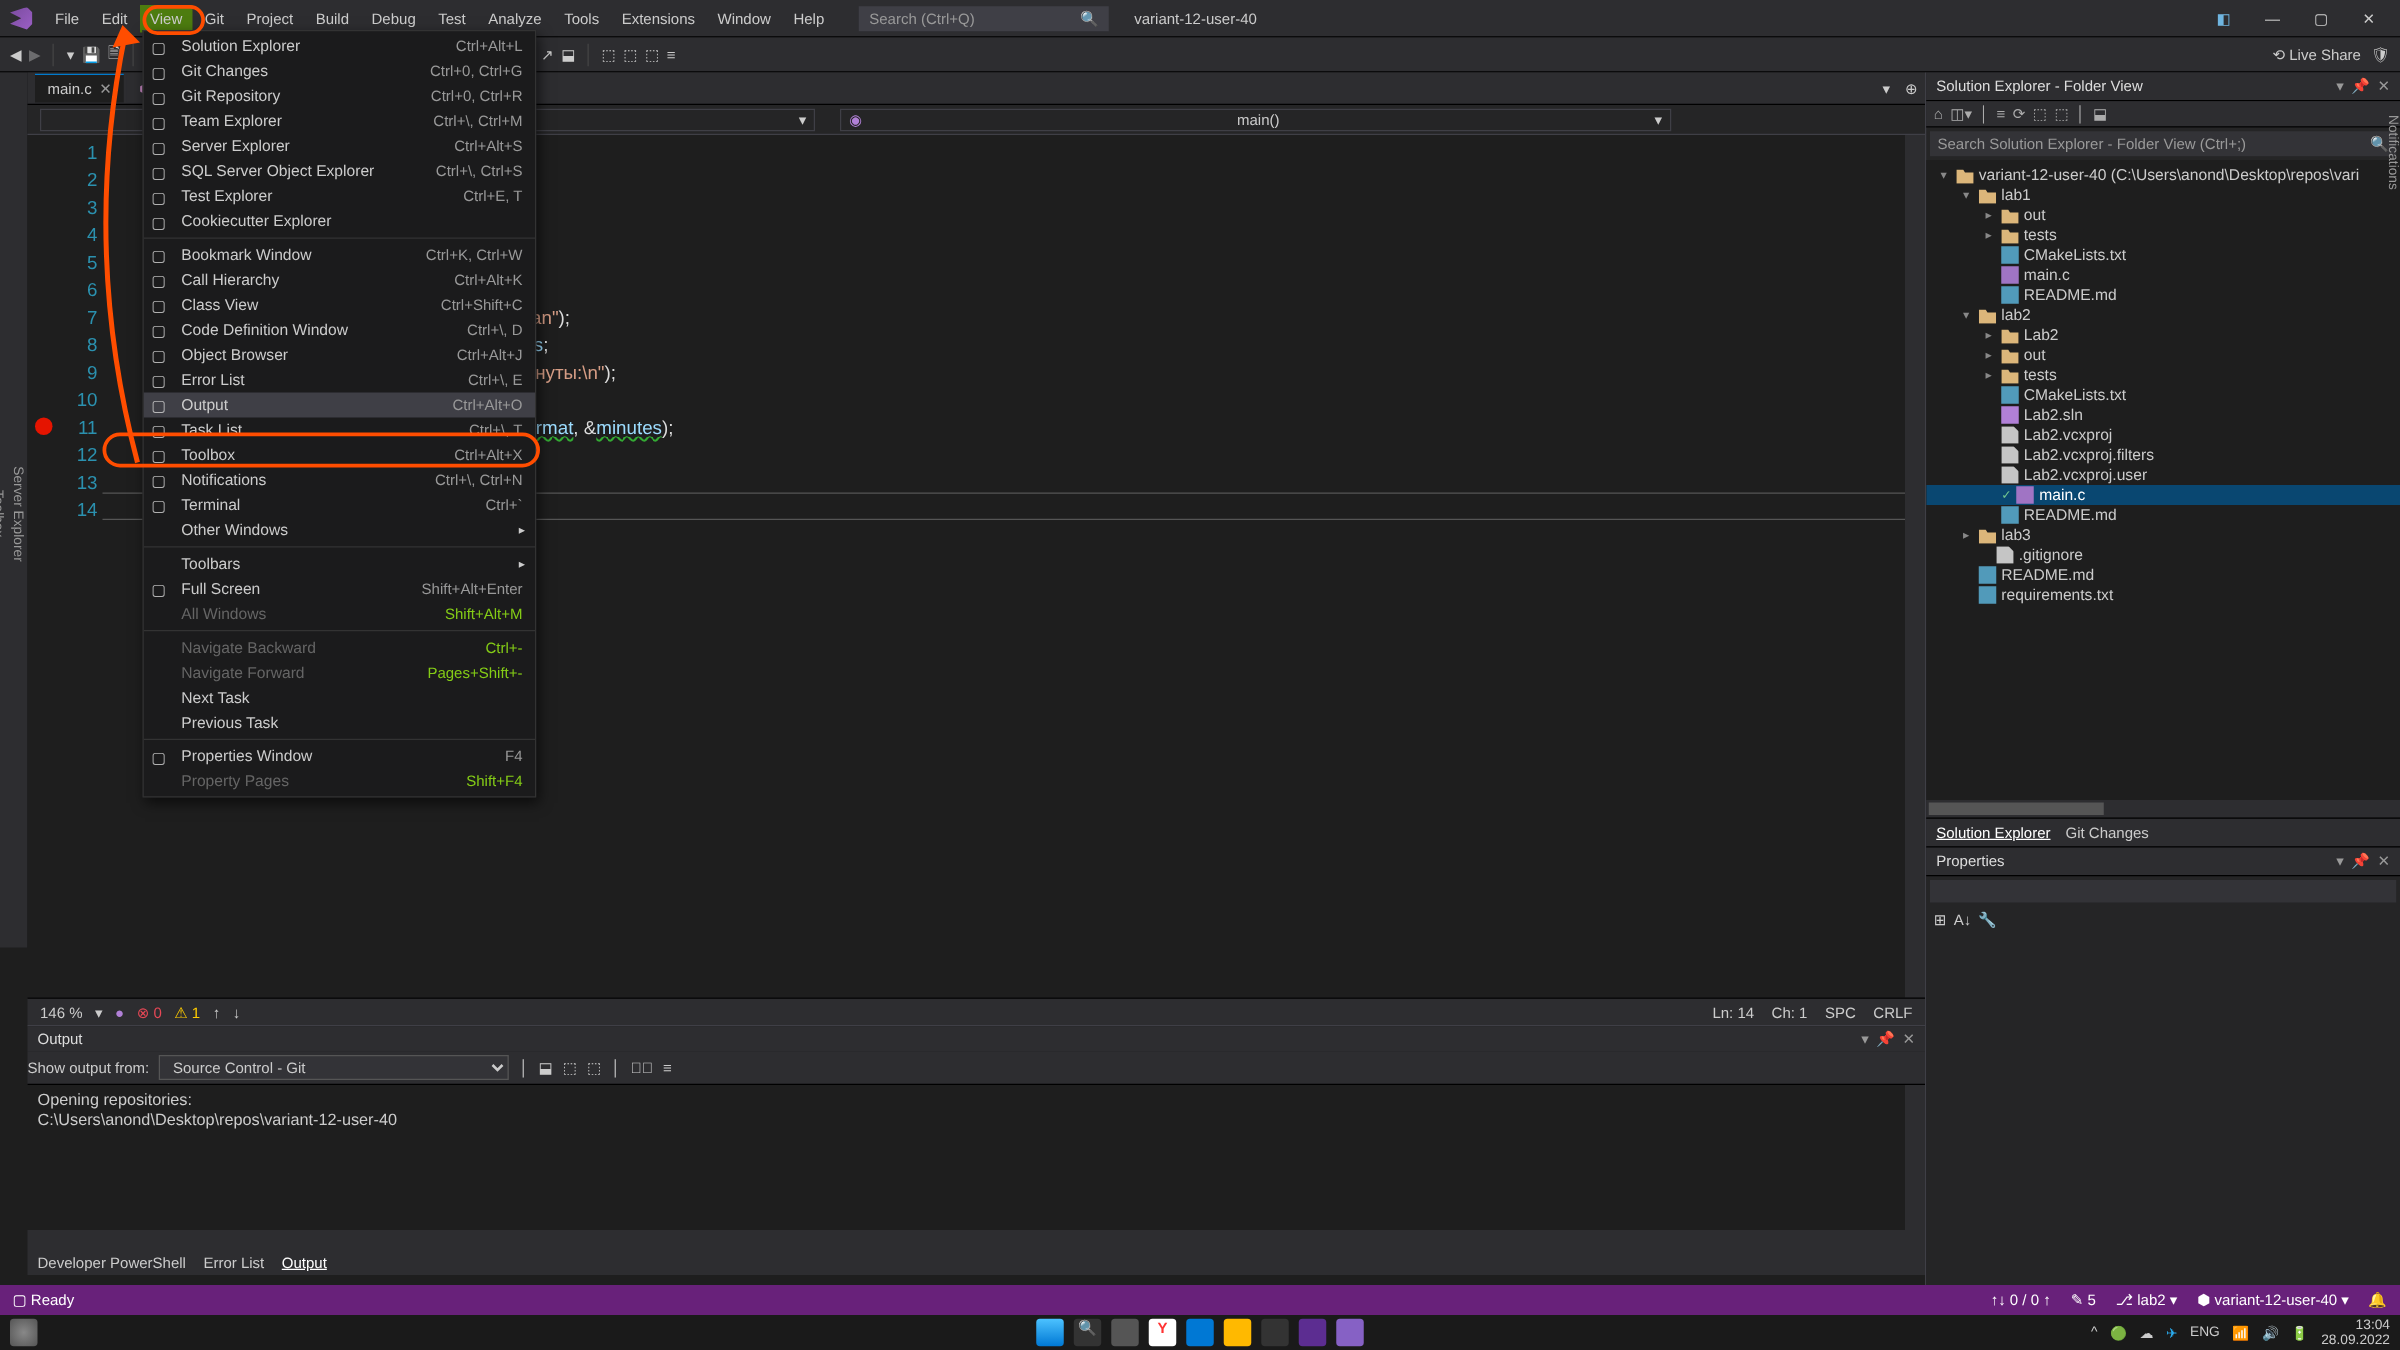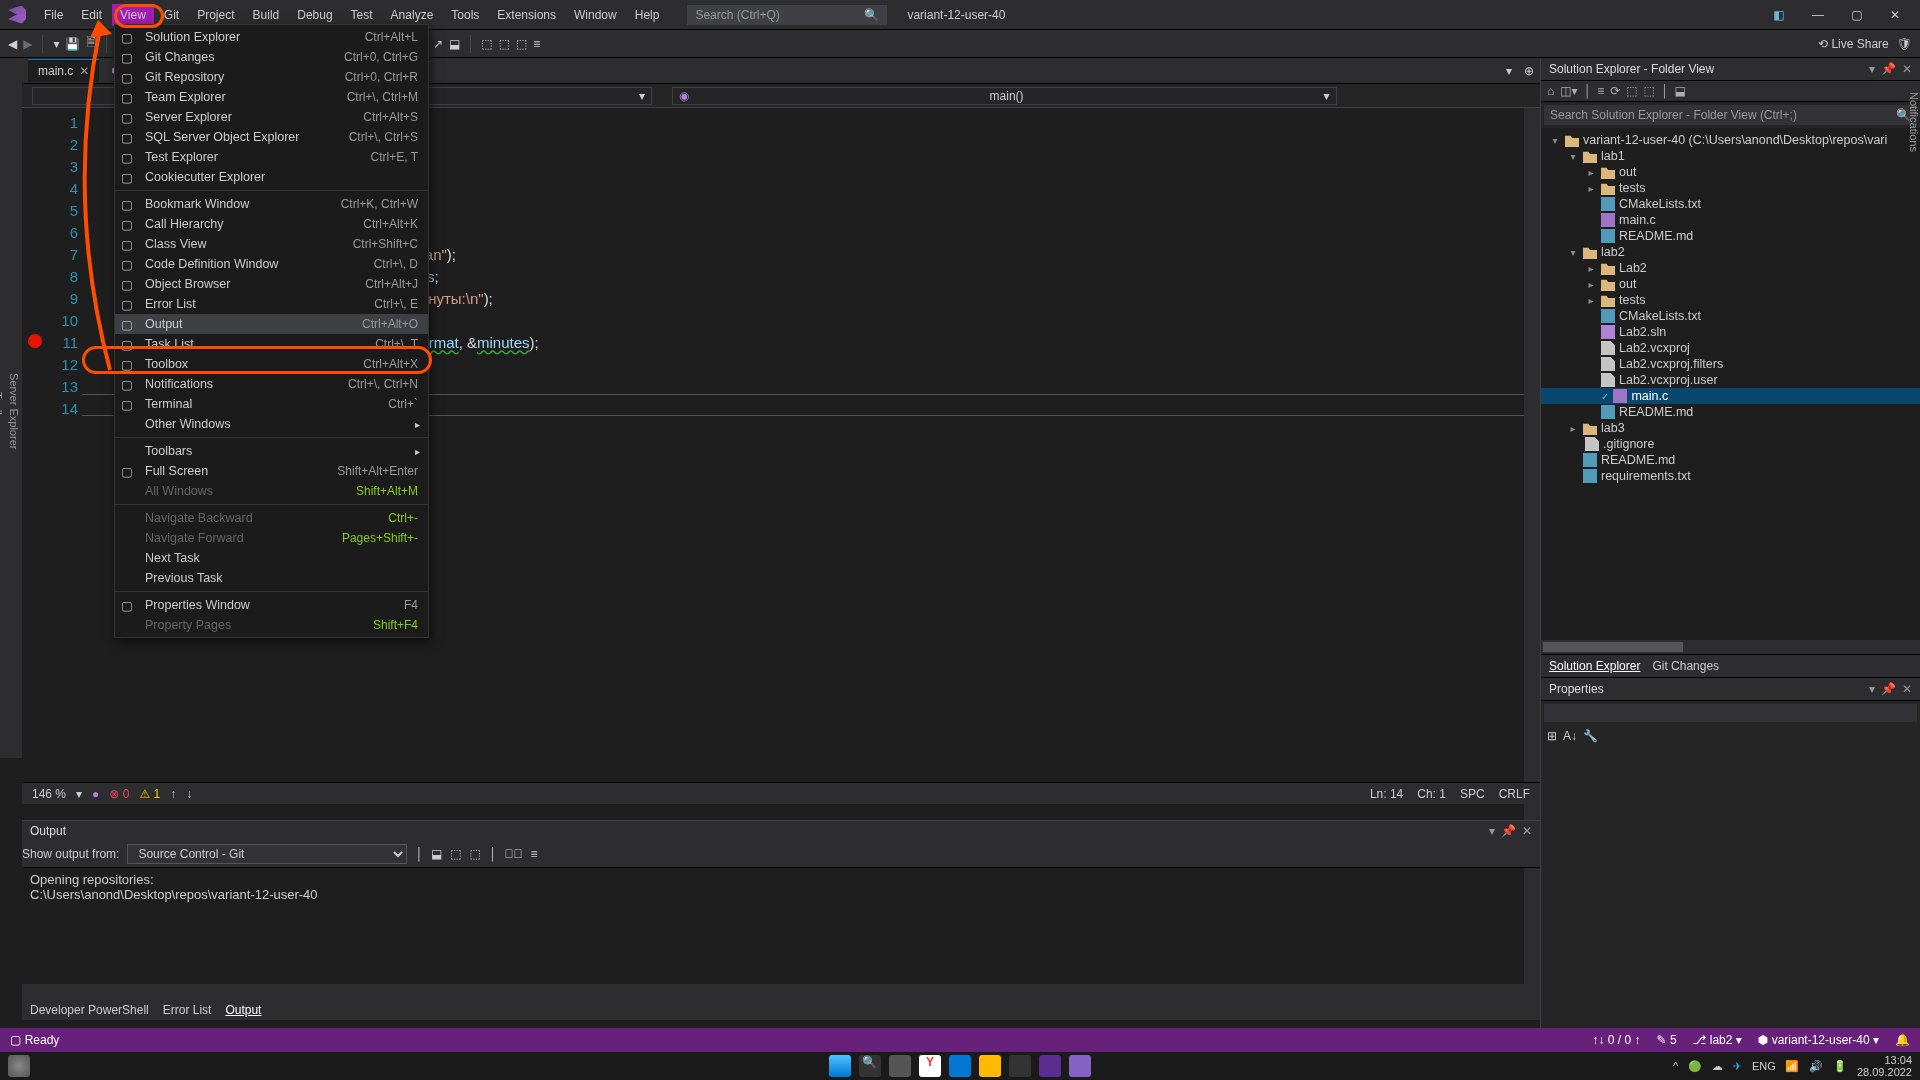--- a/index.html
+++ b/index.html
@@ -3,21 +3,21 @@
 <meta charset="utf-8">
 <style>
 * { margin: 0; padding: 0; box-sizing: border-box; font-family: "Segoe UI", sans-serif; }
 body { background: #1e1e1e; color: #ccc; width: 1920px; height: 1080px; overflow: hidden; font-size: 12px; position: relative; }
 
 
 .titlebar { height: 30px; background: #2d2d30; display: flex; align-items: center; padding: 0 8px; border-bottom: 1px solid #000; }
 .titlebar .vs-logo { width: 18px; height: 18px; background: linear-gradient(135deg,#7b4ca0,#9b5fc5); clip-path: polygon(75% 0,100% 25%,100% 75%,75% 100%,0 75%,50% 50%,0 25%); margin-right: 10px; }
 .titlebar .menu { display: flex; gap: 2px; }
 .titlebar .menu span { padding: 4px 8px; cursor: pointer; }
-.titlebar .menu span.active { background: #a21caf; }
+.titlebar .menu span.active { background: #4d7c0f; }
 .titlebar .search { margin-left: 20px; background: #3f3f46; padding: 3px 8px; width: 200px; display: flex; justify-content: space-between; color: #999; }
 .titlebar .project { margin-left: 20px; color: #ccc; }
 .titlebar .spacer { flex: 1; }
 .titlebar .win-controls span { padding: 6px 12px; cursor: pointer; }
 
 
 .toolbar { height: 28px; background: #2d2d30; display: flex; align-items: center; padding: 0 8px; gap: 6px; border-bottom: 1px solid #000; }
 .toolbar .sep { width: 1px; height: 18px; background: #444; margin: 0 4px; }
 .toolbar .dropdown { background: #333337; padding: 2px 8px; display:flex; align-items:center; gap:6px;}
 .toolbar .play { color: #7dcb7d; }
@@ -261,21 +261,21 @@
         <div class="code-line" style="padding-left: 290px;"><span class="id" style="text-decoration:underline wavy #3a3">rs24Format</span><span class="op">, &amp;</span><span class="id" style="text-decoration:underline wavy #3a3">minutes</span><span class="op">);</span></div>
         <div class="code-line" style="padding-left: 290px;">&nbsp;</div>
         <div class="code-line" style="padding-left: 290px;">&nbsp;</div>
         <div class="code-line" style="padding-left: 290px;"> </div>
       </div>
     <div class="clamp-line" style="top:286px"></div>
     <div class="code-scroll"></div>
   </div>
 </div>
 
-<div class="editor-status" style="bottom:276px">
+<div class="editor-status" style="bottom:260px">
   <span>146 %</span>
     <span>▾</span>
   <span style="color:#b180d7">●</span>
   <span class="err">⊗ <span>0</span></span>
   <span class="warn">⚠ <span>1</span></span>
   <span>↑</span>
   <span>↓</span>
   <div class="right">
     <span>Ln: 14</span>
     <span>Ch: 1</span>
@@ -430,21 +430,21 @@
       <div class="tree-row" style="padding-left: 44px;">
         <span class="exp"></span>
         <span class="ficon md"></span>
         <span>README.md</span>
       </div>
       <div class="tree-row" style="padding-left: 26px;">
         <span class="exp">▸</span>
         <span class="ficon folder"></span>
         <span>lab3</span>
       </div>
-      <div class="tree-row" style="padding-left: 28px;">
+      <div class="tree-row" style="padding-left: 40px;">
         <span class="exp"></span>
         <span class="ficon file"></span>
         <span>.gitignore</span>
       </div>
       <div class="tree-row" style="padding-left: 26px;">
         <span class="exp"></span>
         <span class="ficon md"></span>
         <span>README.md</span>
       </div>
       <div class="tree-row" style="padding-left: 26px;">

